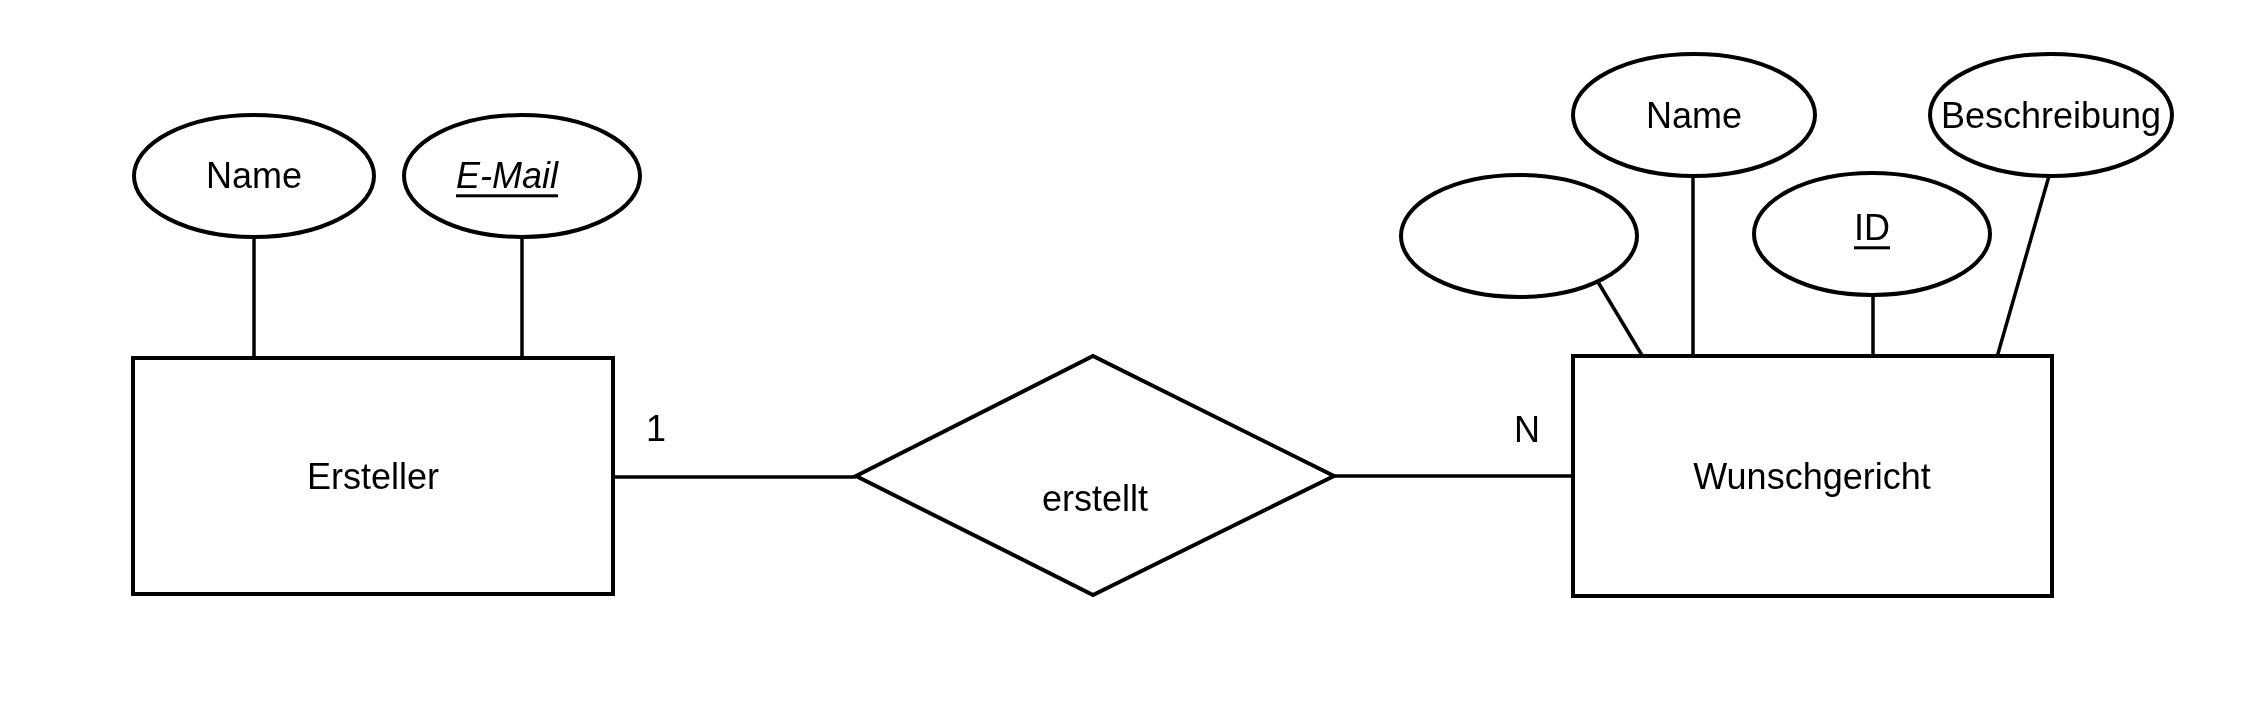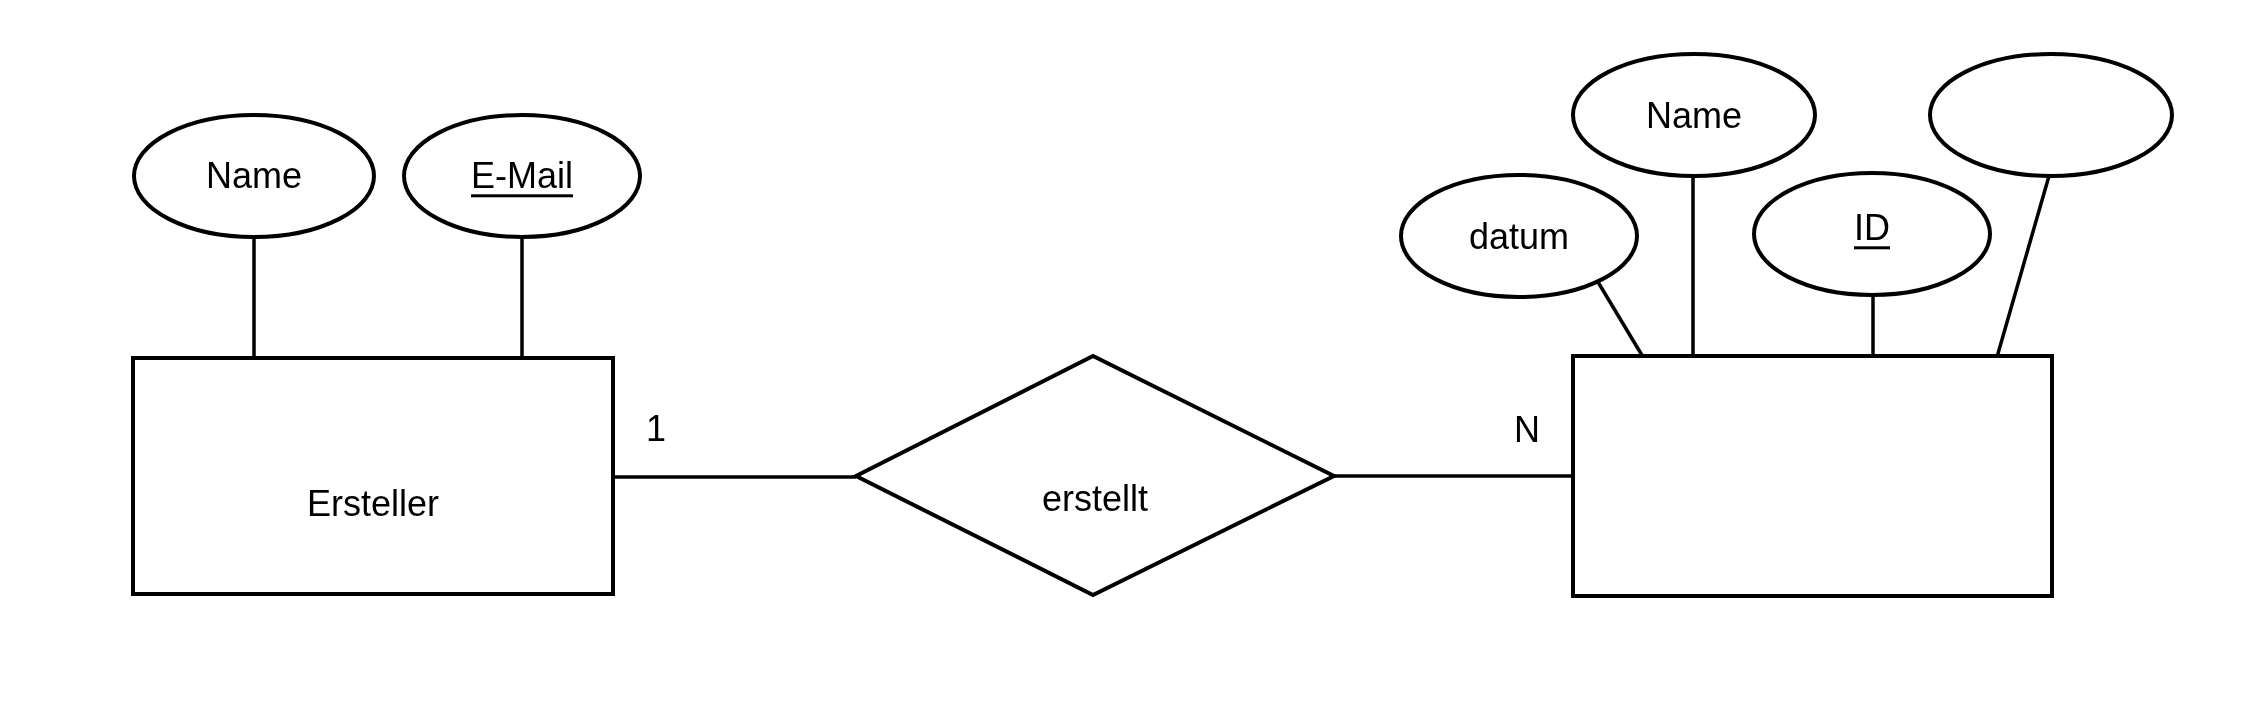--- a/index.html
+++ b/index.html
@@ -67,33 +67,34 @@
     <ellipse class="shape" cx="254" cy="176" rx="120" ry="61"></ellipse>
     <ellipse class="shape" cx="522" cy="176" rx="118" ry="61"></ellipse>
     <ellipse class="shape" cx="1519" cy="236" rx="118" ry="61"></ellipse>
     <ellipse class="shape" cx="1694" cy="115" rx="121" ry="61"></ellipse>
     <ellipse class="shape" cx="1872" cy="234" rx="118" ry="61"></ellipse>
     <ellipse class="shape" cx="2051" cy="115" rx="121" ry="61"></ellipse>
   </svg>
 
   <div class="label" style="left:254px; top:176px;">Name</div>
 
-  <div class="label underlined" style="left:522px; top:176px;">E-Mail</div>
+  <div class="label underlined" style="left:507px; top:176px;font-style:italic;">E-Mail</div>
 
-  <div class="label" style="left:373px; top:504px;">Ersteller</div>
+  <div class="label" style="left:373px; top:477px;">Ersteller</div>
 
   <div class="label" style="left:656px; top:429px;">1</div>
 
   <div class="label" style="left:1095px; top:499px;">erstellt</div>
 
   <div class="label" style="left:1527px; top:430px;">N</div>
 
+  <div class="label" style="left:1812px; top:477px;">Wunschgericht</div>
 
   <div class="label multiline" style="left:1519px; top:237px;">
-    <span style="display:block;">datum</span>
   </div>
 
   <div class="label" style="left:1694px; top:116px;">Name</div>
 
   <div class="label underlined" style="left:1872px; top:228px;">ID</div>
 
+  <div class="label" style="left:2051px; top:116px;">Beschreibung</div>
 
 </div>
 
 </body></html>

